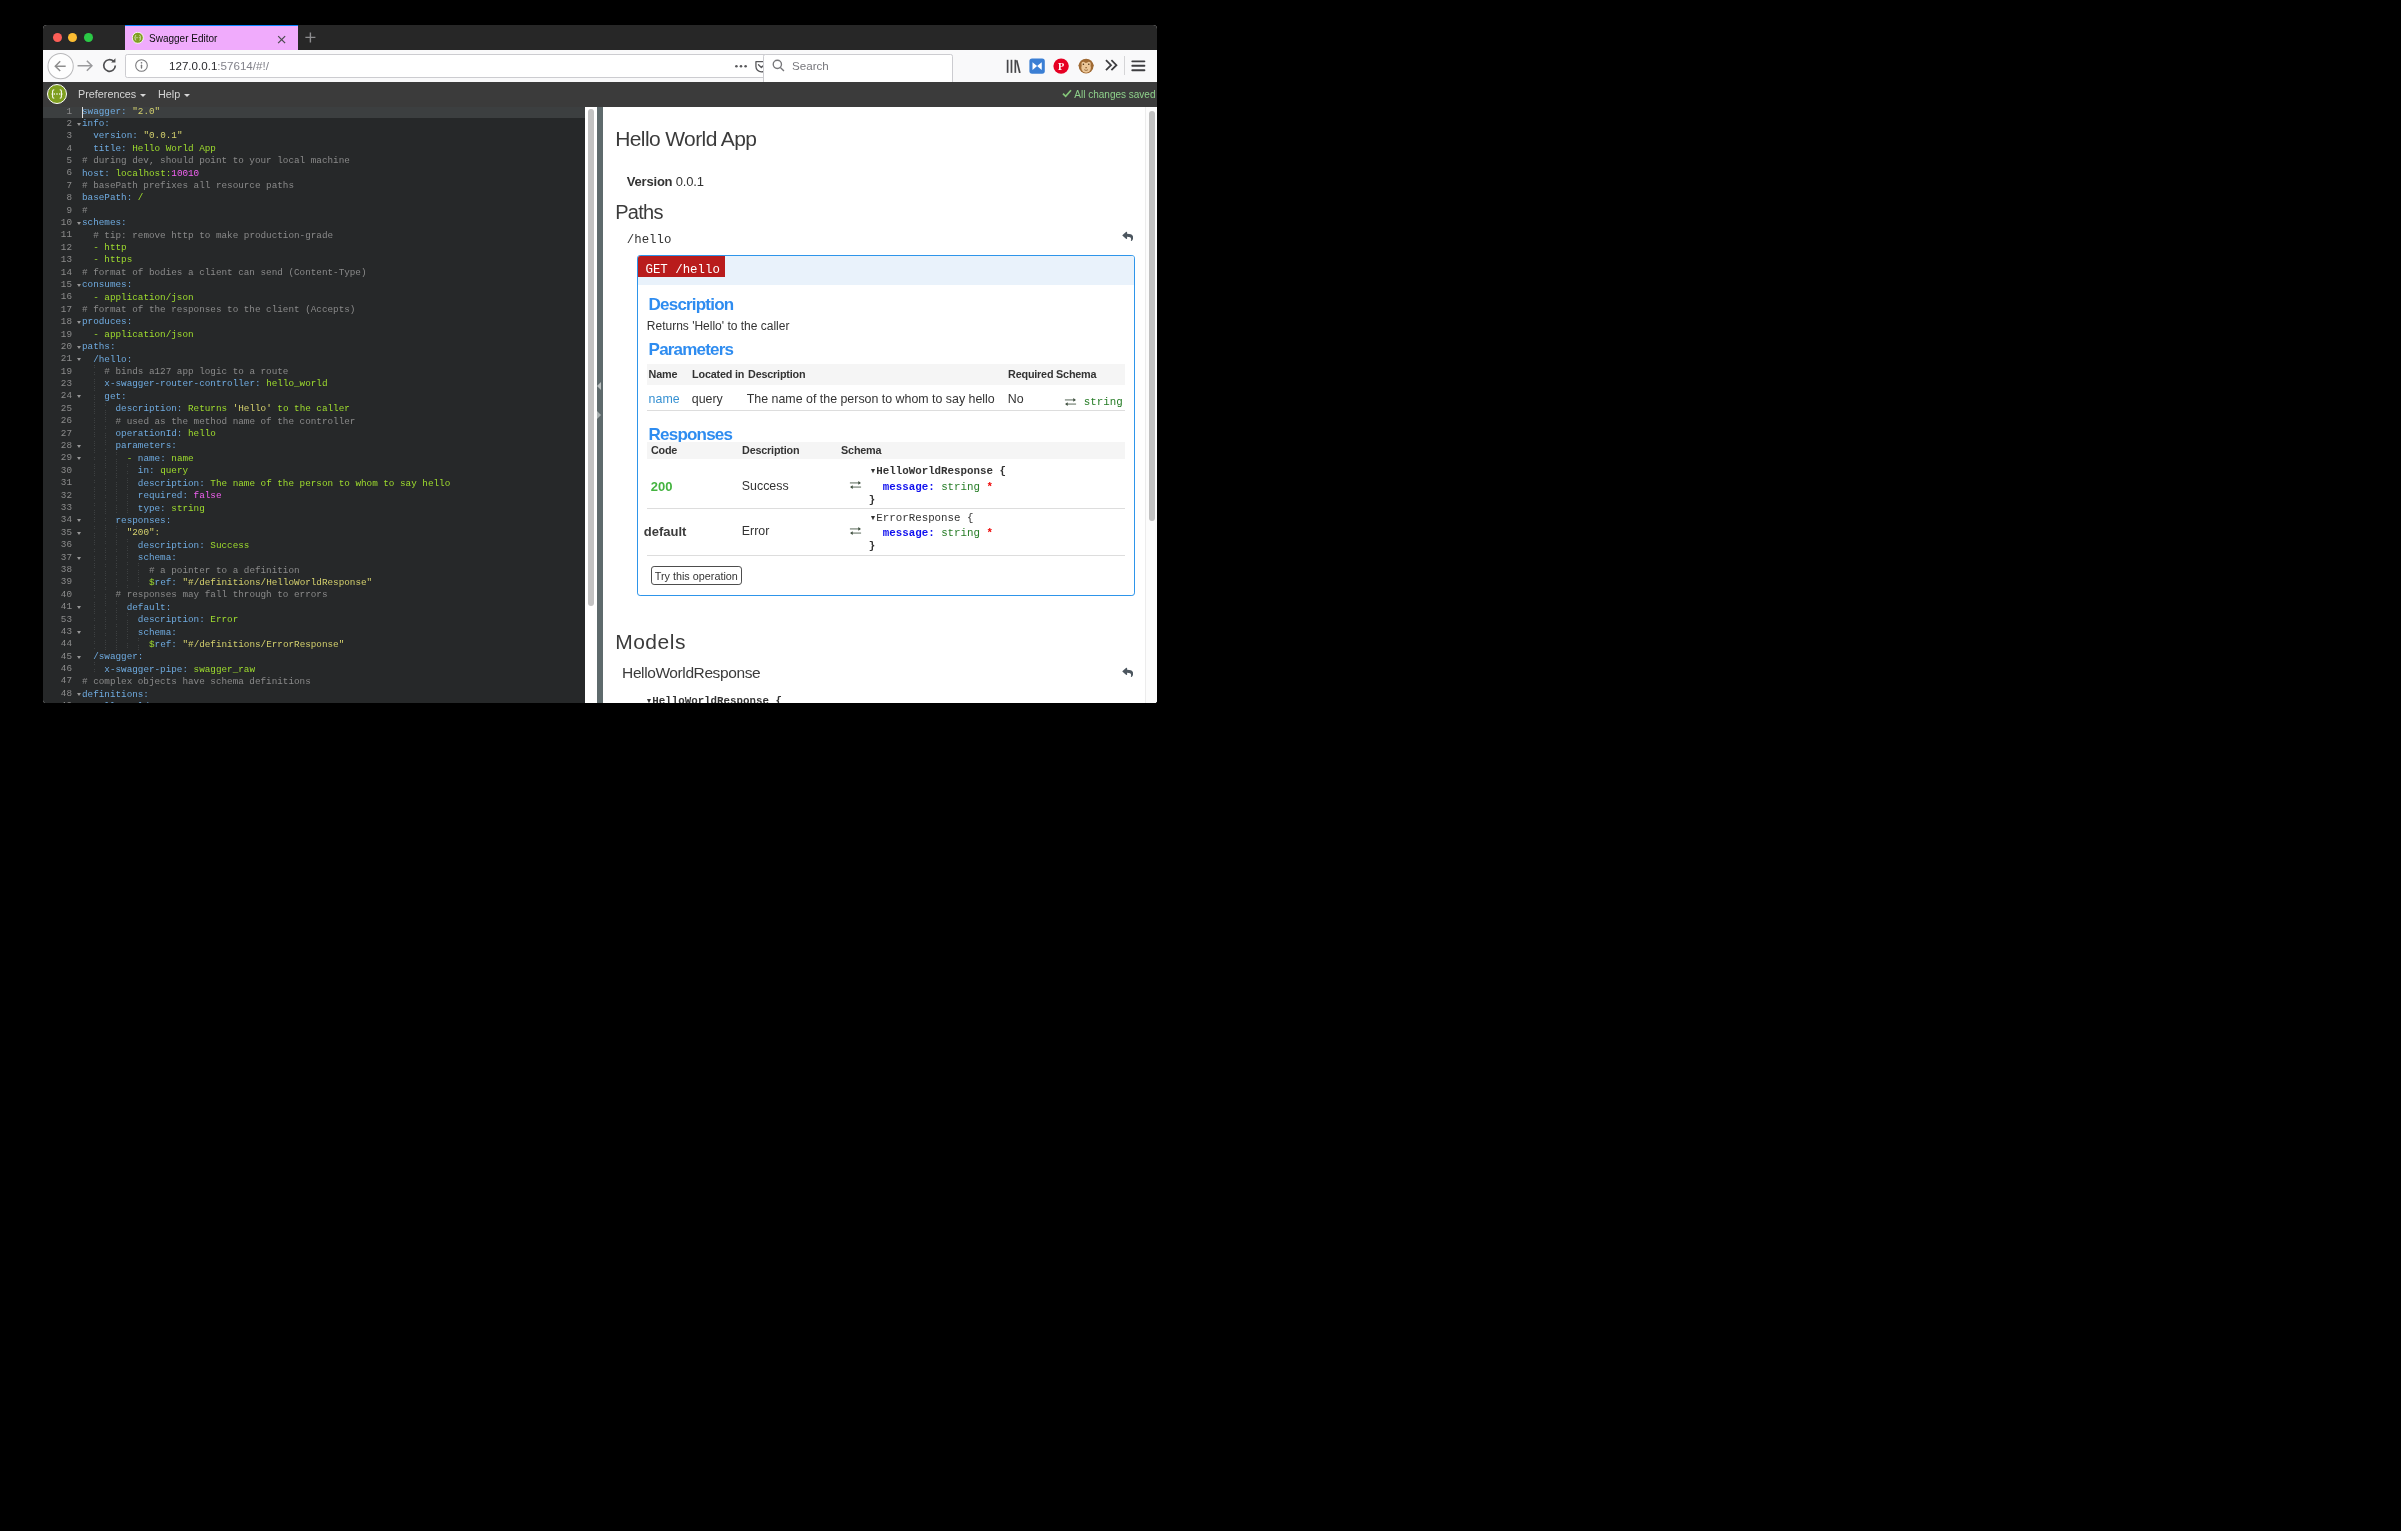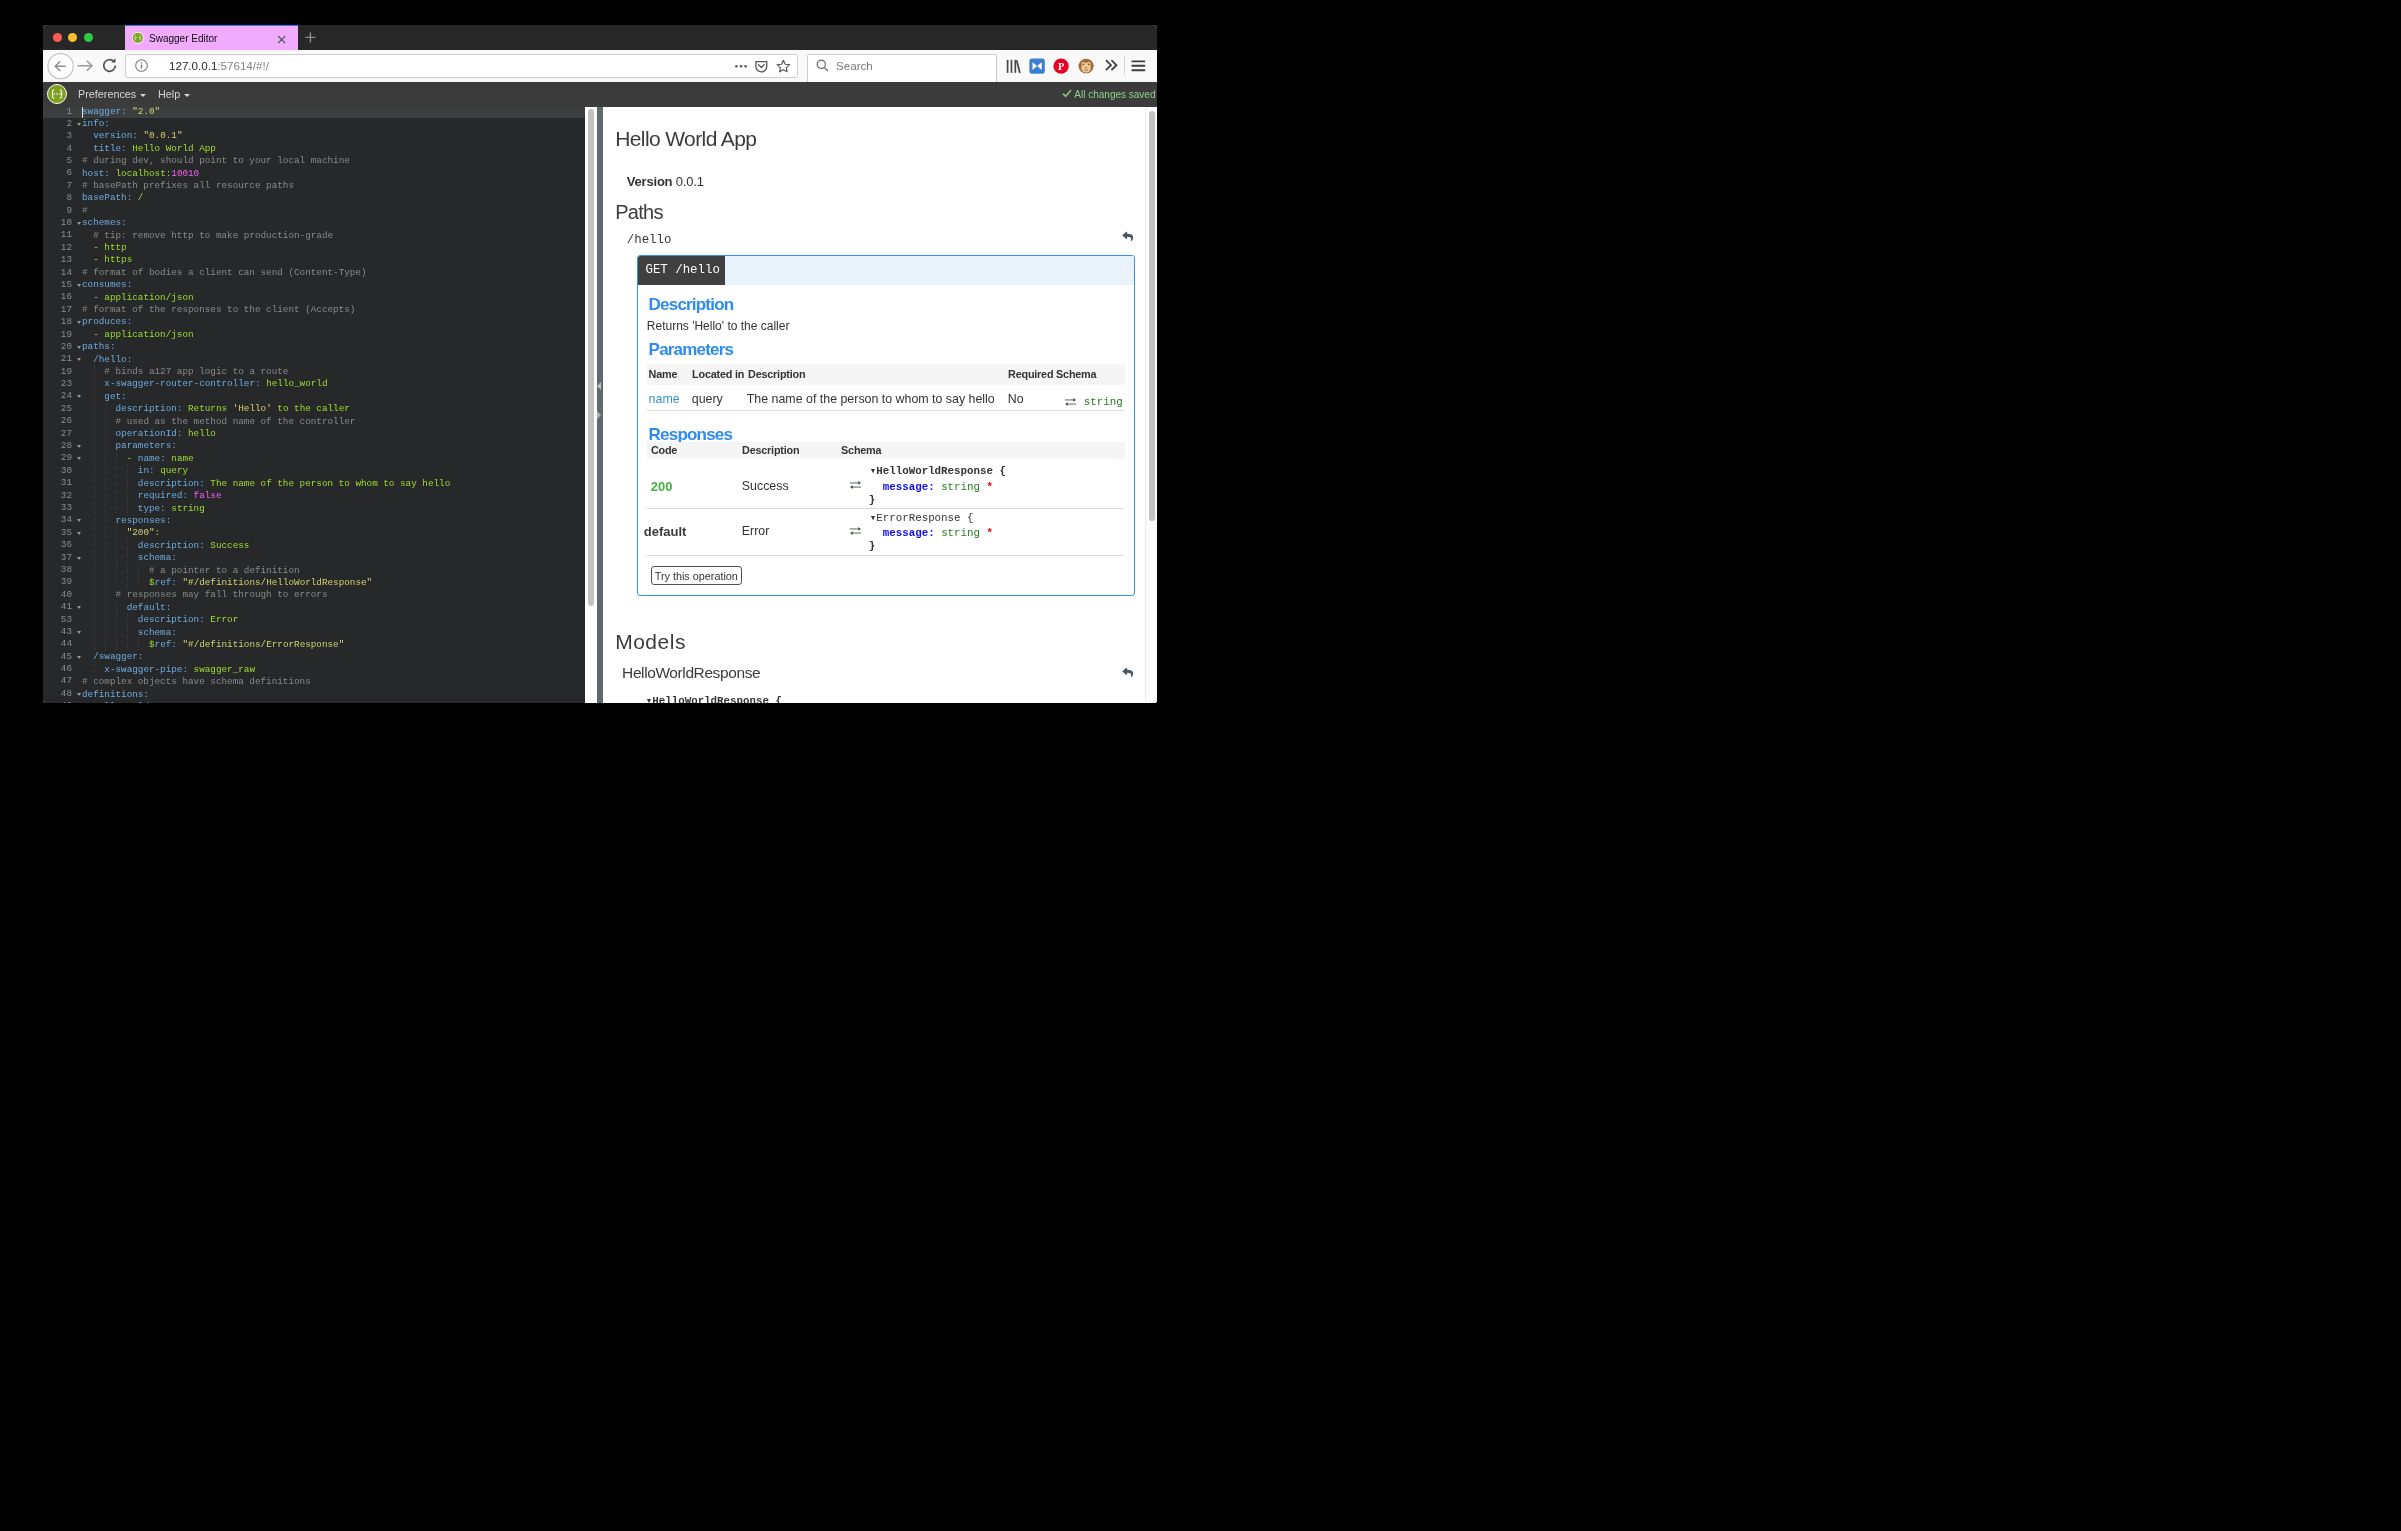--- a/index.html
+++ b/index.html
@@ -10,21 +10,21 @@
 #tab .fav{position:absolute;left:7.3px;top:6.2px}
 #tab .ttl{position:absolute;left:24px;top:6.6px;font-size:10px;color:#0c0c0d}
 #tab .cls{position:absolute;left:152px;top:7.7px}
 #plus{position:absolute;left:262px;top:7px}
 #navbar{position:relative;height:32px;background:#f9f9fa}
 #navbar svg{display:block}
 .nbtn{position:absolute}
 #urlbar{position:absolute;left:82px;top:3.9px;width:673px;height:24px;background:#fff;border:0.8px solid #ccccd0;border-radius:2.3px}
 #urlbar .utxt{position:absolute;left:43px;top:4.6px;font-size:11.6px;color:#2a2a2e;white-space:pre}
 #urlbar .utxt i{font-style:normal;color:#82828a}
-#search{position:absolute;left:764px;top:3.9px;width:190px;height:40px;background:#fff;border:0.8px solid #ccccd0;border-radius:2.3px}
+#search{position:absolute;left:720px;top:3.9px;width:190px;height:40px;background:#fff;border:0.8px solid #ccccd0;border-radius:2.3px}
 #search .stxt{position:absolute;left:28px;top:4.6px;font-size:11.6px;color:#77777c}
 #apph{position:relative;height:25px;background:#3b3b3b;color:#d6d6d6;font-size:10.8px}
 #apph .mi{position:absolute;top:6.2px}
 .caret{display:inline-block;width:0;height:0;border-left:3.1px solid transparent;border-right:3.1px solid transparent;border-top:3.5px solid #d6d6d6;margin-left:3.9px;vertical-align:1.5px}
 #saved{position:absolute;right:1.5px;top:6.6px;color:#8ed18b;font-size:10px}
 #main{position:relative;height:597px;display:flex}
 #editor{position:relative;width:542px;background:#262829;overflow:hidden;flex:none}
 #activeline{position:absolute;left:0;top:-1.5px;width:100%;height:12.4px;background:#3c3f40}
 #gutter{position:absolute;left:0;top:-1.5px;width:29px;font:9.3px/12.4px "Liberation Mono",monospace;color:#8c8c8c;text-align:right}
 #gutter div{position:relative;height:12.4px}
@@ -37,21 +37,21 @@
 #edsb{position:relative;width:12px;background:#fff;flex:none}
 #edsb .th{position:absolute;left:3.1px;top:1.5px;width:5.8px;height:497px;background:#c2c2c2;border-radius:3.1px}
 #split{position:relative;width:5.8px;background:#5e6a6c;flex:none}
 .spl{position:absolute;left:0.4px;width:0;height:0;border-top:4.3px solid transparent;border-bottom:4.3px solid transparent}
 #docs{position:relative;flex:1;background:#fff;overflow:hidden;color:#333}
 #docs .abs{position:absolute;white-space:nowrap}
 #docsb{position:absolute;right:0;top:0;width:11.6px;height:597px;background:#fcfcfc;border-left:0.8px solid #ececec}
 #docsb .th{position:absolute;left:2.7px;top:4.3px;width:6.2px;height:410px;background:#c1c1c1;border-radius:3.5px}
 #getp{position:absolute;left:34px;top:148px;width:498px;height:341px;border:1.2px solid #2e95ea;border-radius:3.1px;background:#fff}
 #gethd{position:absolute;left:0;top:0;width:100%;height:29px;background:#e9f2fb;border-radius:1.9px 1.9px 0 0}
-#gettab{position:absolute;left:0;top:0;width:87px;height:29px;background:#404040;border-radius:1.9px 0 0 0;color:#fff;font:12.4px/29px "Liberation Mono",monospace;padding-left:7.7px}
+#gettab{position:absolute;left:0;top:0;width:87px;height:21px;background:#b91c1c;border-radius:1.9px 0 0 0;color:#fff;font:12.4px/29px "Liberation Mono",monospace;padding-left:7.7px}
 .h3{font-weight:bold;color:#2e8cf0;font-size:17px;letter-spacing:-0.8px}
 .thead{position:absolute;background:#f5f5f5}
 .thead span{position:absolute;top:3.9px;font-weight:bold;font-size:10.8px;color:#333;letter-spacing:-0.2px}
 .mono{font-family:"Liberation Mono",monospace}
 .sep{position:absolute;height:0.8px;background:#ddd}
 </style></head><body>
 <div id="win">
 
 <div id="tabbar">
 <div class="tl" style="left:10px;background:#fc5e57"></div>

